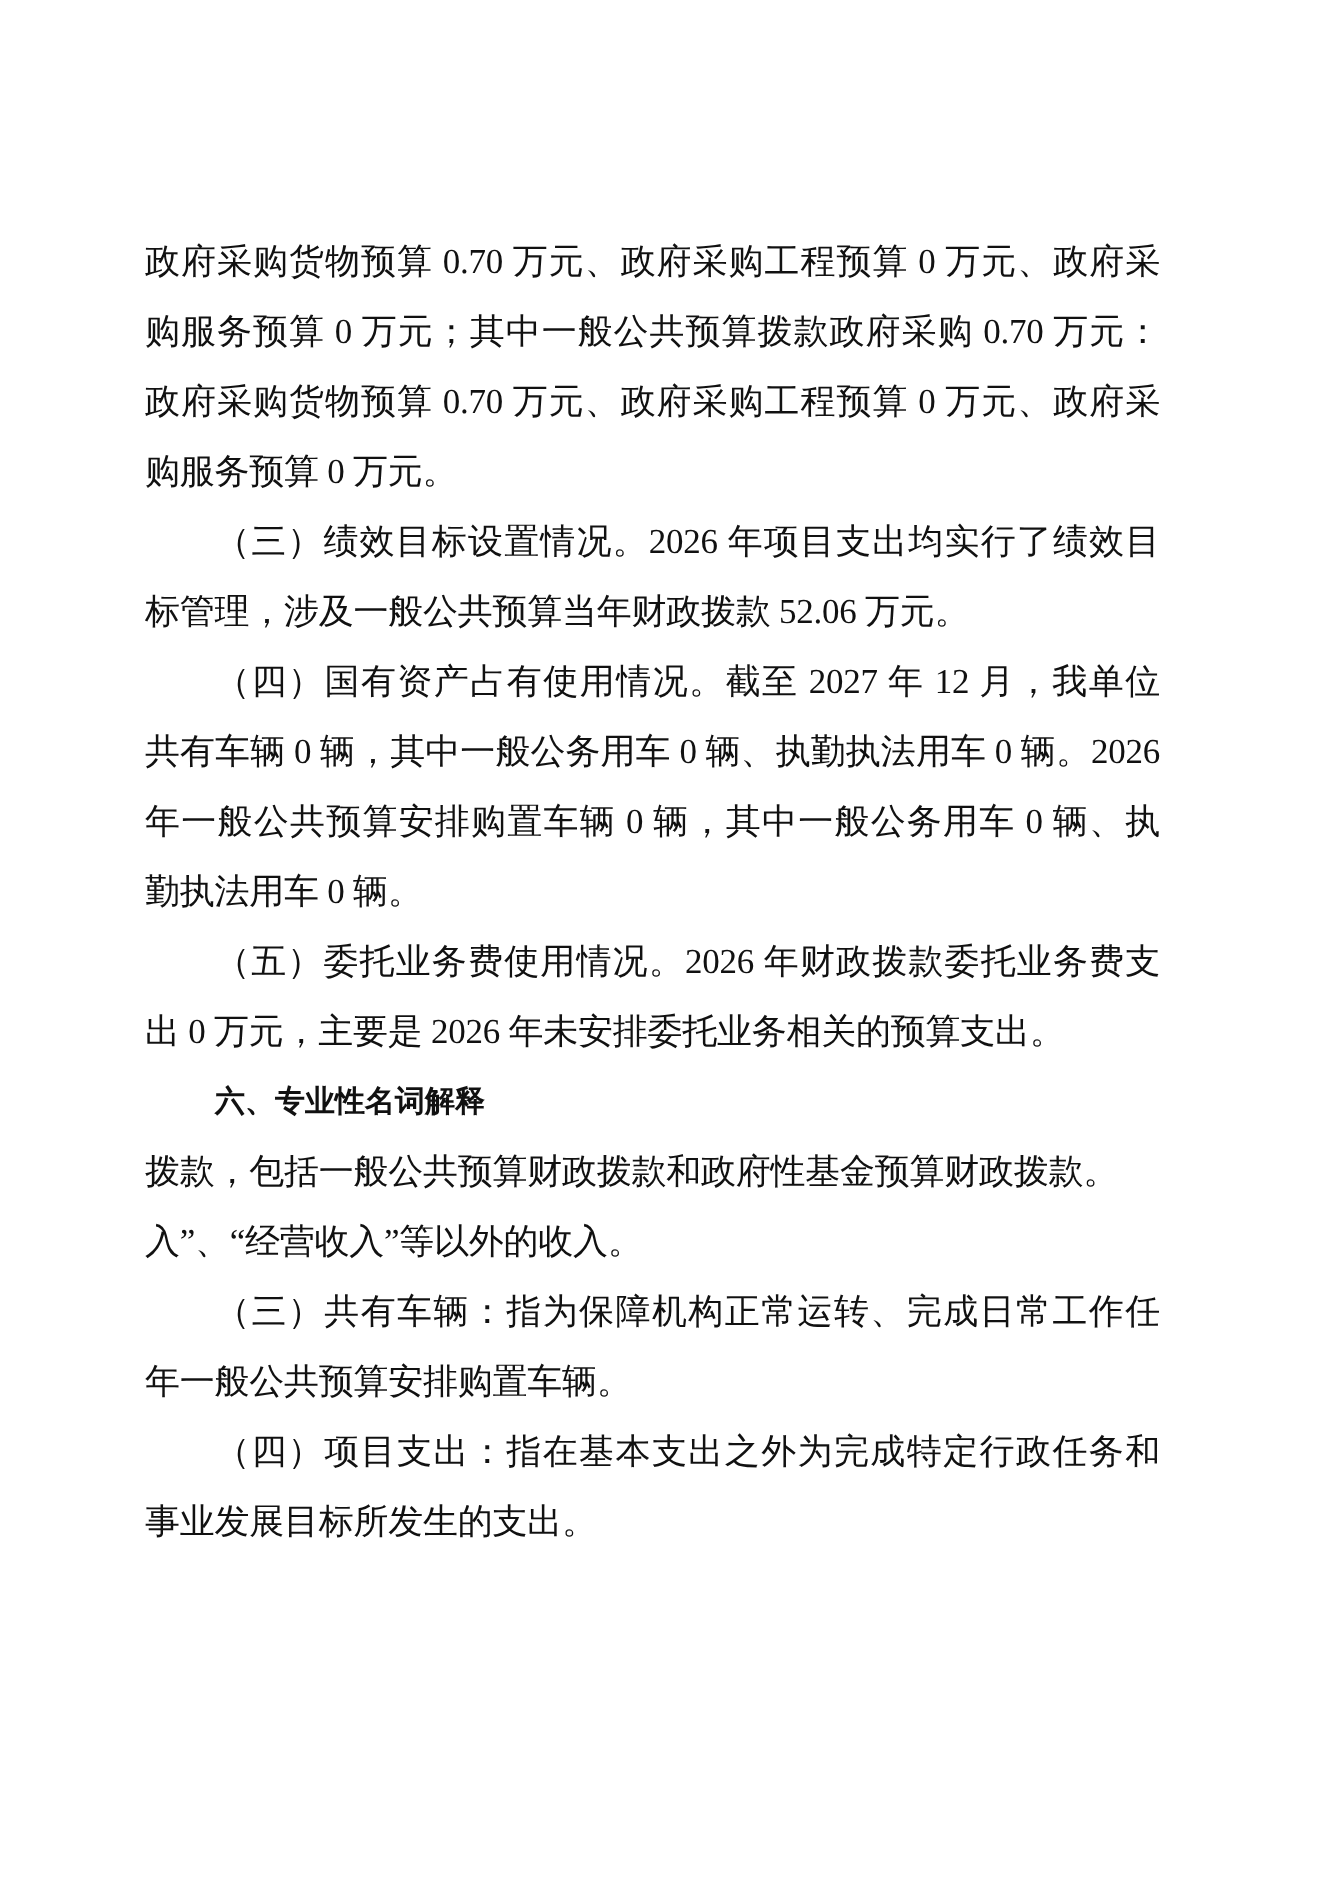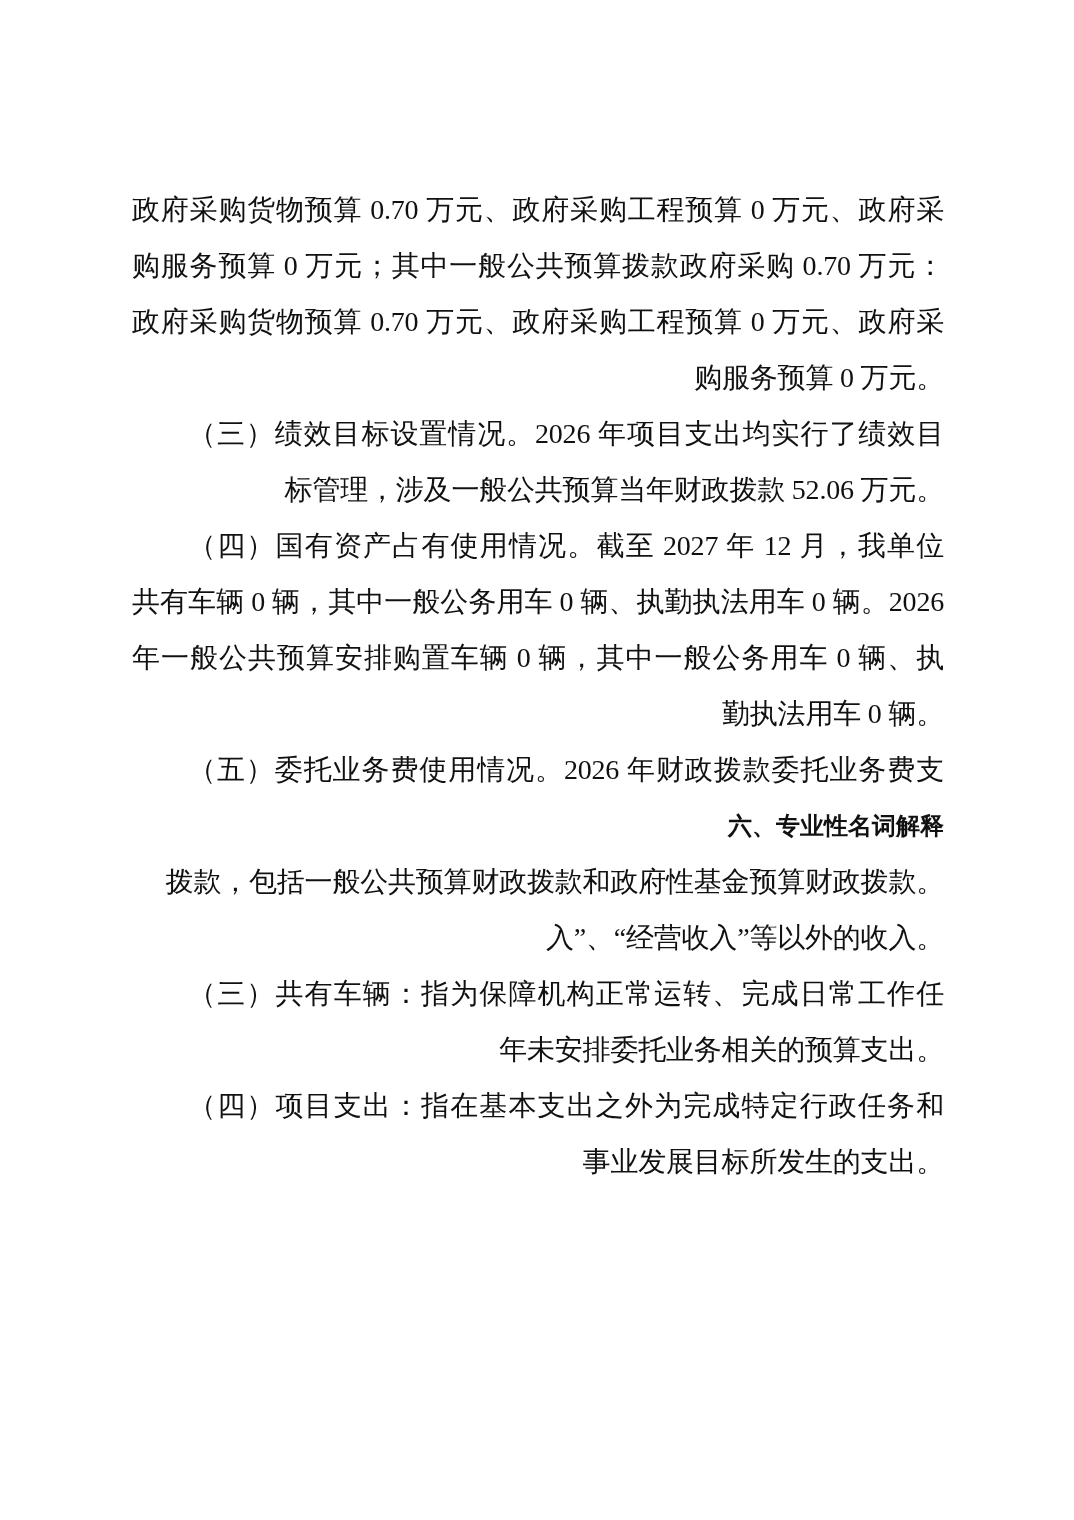--- a/index.html
+++ b/index.html
@@ -9,33 +9,33 @@
   }
   .page {
     position: relative;
     width: 1074px;
     height: 1520px;
     background: #ffffff;
     overflow: hidden;
   }
   .doc-body {
     position: absolute;
-    left: 132px;
+    left: 116px;
     top: 182px;
     width: 812px;
     color: #111111;
     font-family: "Liberation Serif", "DejaVu Serif", serif;
     font-size: 28px;
     letter-spacing: -0.2px;
   }
   .line {
     height: 56px;
     line-height: 56px;
     overflow: hidden;
-    text-align: right;
+    text-align: left;
   }
   .line.fill {
     text-align: justify;
     text-align-last: justify;
   }
   .line.indent {
     padding-left: 56px;
   }
   .line.heading {
     font-family: "Liberation Sans", "DejaVu Sans", sans-serif;
@@ -53,21 +53,22 @@
       <div class="line fill">购服务预算 0 万元；其中一般公共预算拨款政府采购 0.70 万元：</div>
       <div class="line fill">政府采购货物预算 0.70 万元、政府采购工程预算 0 万元、政府采</div>
       <div class="line">购服务预算 0 万元。</div>
       <div class="line indent fill">（三）绩效目标设置情况。2026 年项目支出均实行了绩效目</div>
       <div class="line">标管理，涉及一般公共预算当年财政拨款 52.06 万元。</div>
       <div class="line indent fill">（四）国有资产占有使用情况。截至 2027 年 12 月，我单位</div>
       <div class="line fill">共有车辆 0 辆，其中一般公务用车 0 辆、执勤执法用车 0 辆。2026</div>
       <div class="line fill">年一般公共预算安排购置车辆 0 辆，其中一般公务用车 0 辆、执</div>
       <div class="line">勤执法用车 0 辆。</div>
       <div class="line indent fill">（五）委托业务费使用情况。2026 年财政拨款委托业务费支</div>
+      <div class="line">出 0 万元，主要是 2026 年未安排委托业务相关的预算支出。</div>
       <div class="line indent heading">六、专业性名词解释</div>
       <div class="line">拨款，包括一般公共预算财政拨款和政府性基金预算财政拨款。</div>
       <div class="line">入”、“经营收入”等以外的收入。</div>
       <div class="line indent fill">（三）共有车辆：指为保障机构正常运转、完成日常工作任</div>
-      <div class="line">年未安排委托业务相关的预算支出。</div>
+      <div class="line">年一般公共预算安排购置车辆。</div>
       <div class="line indent fill">（四）项目支出：指在基本支出之外为完成特定行政任务和</div>
       <div class="line">事业发展目标所发生的支出。</div>
     </div>
 </div>
 
 </body></html>

